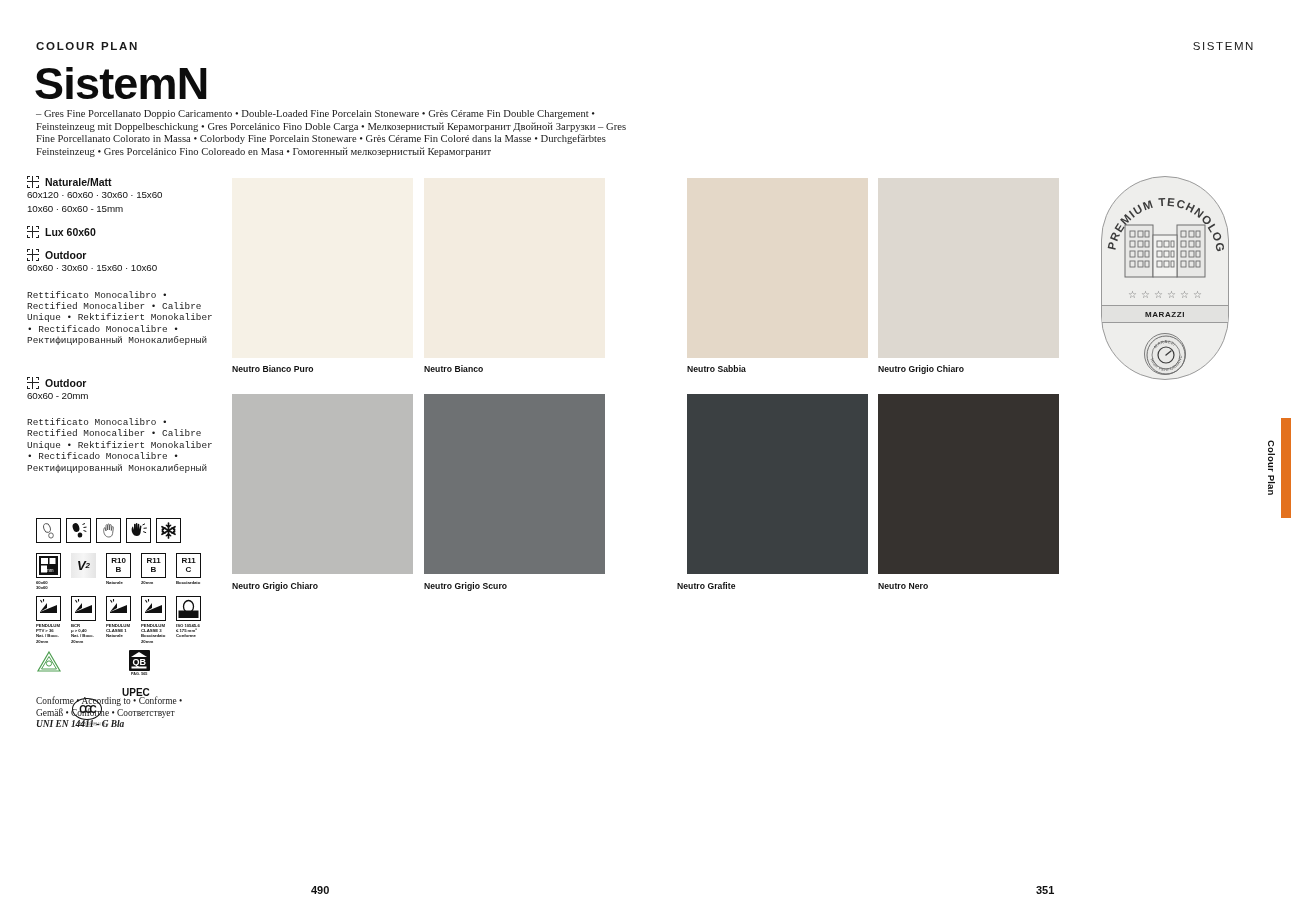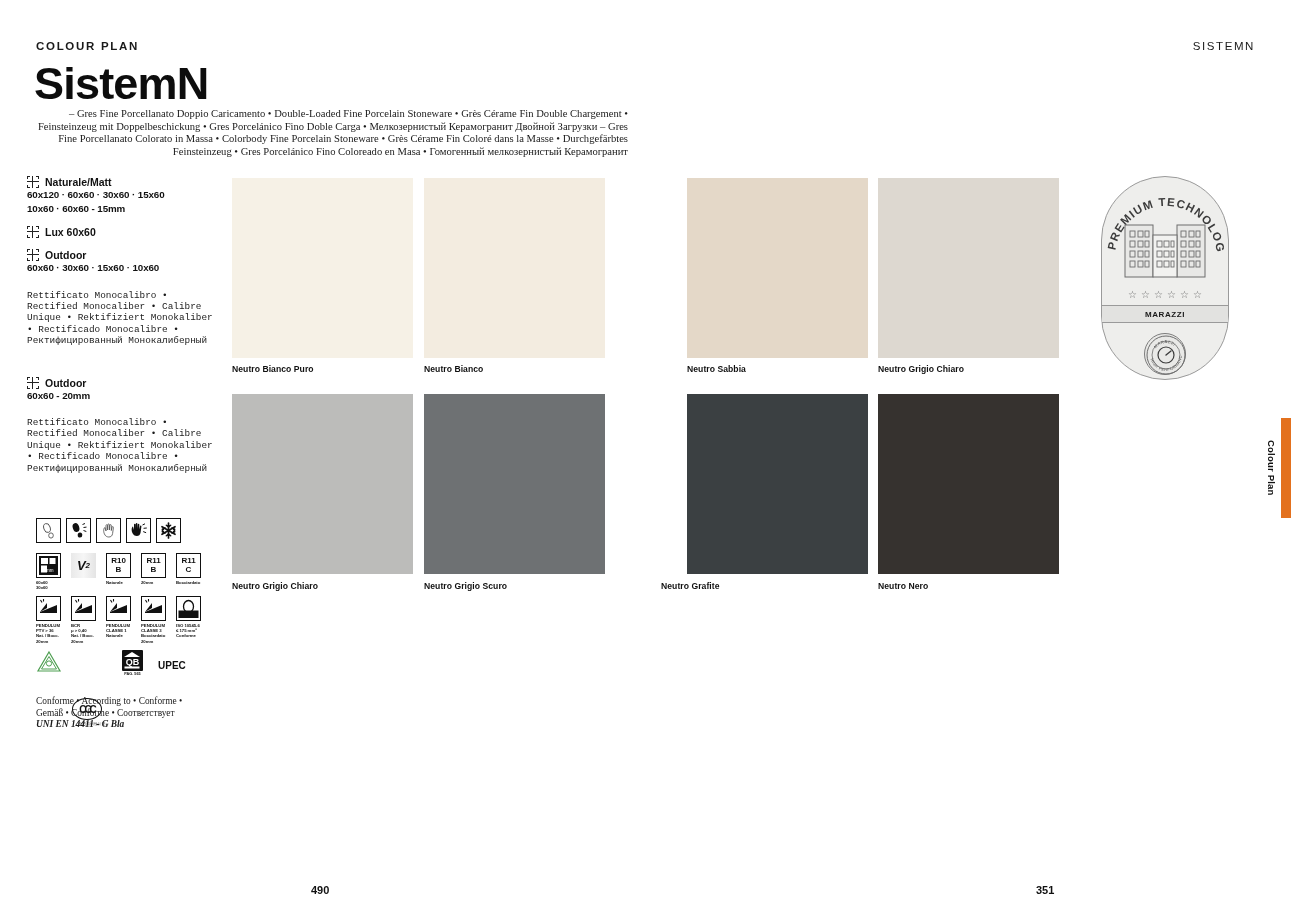--- a/index.html
+++ b/index.html
@@ -27,21 +27,21 @@
     color: #1a1a1a;
   }
   .title {
     position: absolute; left: 34px; top: 58px;
     font-size: 45px; font-weight: 700; letter-spacing: -0.8px;
     color: #0d0d0d;
   }
   .subtitle {
     position: absolute; left: 36px; top: 108px; width: 592px;
     font-family: "Liberation Serif", serif;
-    font-size: 10.6px; line-height: 12.6px; color: #1a1a1a; text-align: right;
+    font-size: 10.6px; line-height: 12.6px; color: #1a1a1a;
   }
 
   
   .spec-col { position: absolute; left: 27px; top: 176px; width: 192px; }
   .spec-row { display: flex; align-items: center; gap: 6px; }
   .fmt-icon {
     width: 12px; height: 12px; position: relative; flex: 0 0 12px;
   }
   .fmt-icon::before, .fmt-icon::after {
     content: ""; position: absolute; background: #222;
@@ -50,21 +50,21 @@
   .fmt-icon::after { top: 5px; left: 0; height: 1.4px; width: 12px; }
   .fmt-corner { position: absolute; width: 12px; height: 12px; }
   .fmt-corner i {
     position: absolute; width: 3px; height: 3px; border: 1px solid #222;
   }
   .fmt-corner i:nth-child(1){ left:0; top:0; border-right:none; border-bottom:none; }
   .fmt-corner i:nth-child(2){ right:0; top:0; border-left:none; border-bottom:none; }
   .fmt-corner i:nth-child(3){ left:0; bottom:0; border-right:none; border-top:none; }
   .fmt-corner i:nth-child(4){ right:0; bottom:0; border-left:none; border-top:none; }
   .spec-title { font-size: 10.5px; font-weight: 700; color: #111; }
-  .spec-sizes { font-size: 9.8px; font-weight: 700; color: #111; line-height: 12.5px; margin-top: 1px; letter-spacing: -0.1px; }
+  .spec-sizes { font-size: 9.8px; font-weight: 400; color: #111; line-height: 12.5px; margin-top: 1px; letter-spacing: -0.1px; }
   .spec-gap-s { height: 11px; }
   .spec-gap-m { height: 15px; }
   .multi-note {
     font-family: Liberation Mono, monospace;
     font-size: 9.4px; line-height: 11.4px; color: #1a1a1a;
   }
 
   
   .picto-row { display: flex; gap: 5px; }
   .picto {
@@ -98,21 +98,21 @@
   
   .cert-row { display: flex; align-items: flex-start; gap: 10px; }
   .cert-green { width: 26px; height: 26px; }
   .ccc { width: 40px; }
   .ccc-circ {
     width: 30px; height: 22px; border: 1.6px solid #111; border-radius: 50%;
     display: flex; align-items: center; justify-content: center;
     font-size: 10px; font-weight: 700; letter-spacing: -2px; color: #111; margin-top: 48px;
   }
   .ccc-sub { font-size: 3.6px; text-align: center; color: #333; margin-top: 1.5px; letter-spacing: 0.3px; }
-  .qb-wrap { display: flex; align-items: center; gap: 15px; }
+  .qb-wrap { display: flex; align-items: flex-end; gap: 7px; flex-direction: column; }
   .qb {
     width: 21px; height: 21px; background: #111; color: #fff;
     font-size: 11px; font-weight: 700; display: flex; align-items: center;
     justify-content: center; position: relative; border-radius: 1px;
   }
   .upec { font-size: 10px; font-weight: 700; color: #111; margin-top: 4px; }
   .qb-sub { font-size: 3.8px; font-weight:700; color: #111; text-align: center; margin-top: 1px; }
 
   .conform {
     font-family: "Liberation Serif", serif;
@@ -463,21 +463,21 @@
   <div class="swatch-label" style="left:232px;top:581px;">Neutro Grigio Chiaro</div>
 
   <div class="swatch" style="left:424px;top:394px;width:181px;height:180px;">
     <div class="chip" style="background:#6e7173"></div>
   </div>
   <div class="swatch-label" style="left:424px;top:581px;">Neutro Grigio Scuro</div>
 
   <div class="swatch" style="left:687px;top:394px;width:181px;height:180px;">
     <div class="chip" style="background:#3b4042"></div>
   </div>
-  <div class="swatch-label" style="left:661px;top:581px;text-align:center;">Neutro Grafite</div>
+  <div class="swatch-label" style="left:677px;top:581px;text-align:center;">Neutro Grafite</div>
 
   <div class="swatch" style="left:878px;top:394px;width:181px;height:180px;">
     <div class="chip" style="background:#36322f"></div>
   </div>
   <div class="swatch-label" style="left:878px;top:581px;">Neutro Nero</div>
 
   <div class="badge">
     <svg class="arc" width="128" height="128" viewBox="0 0 128 128">
       <defs>
           <path id="arcpath" d="M 13 80 A 51 51 0 0 1 115 80"></path>

